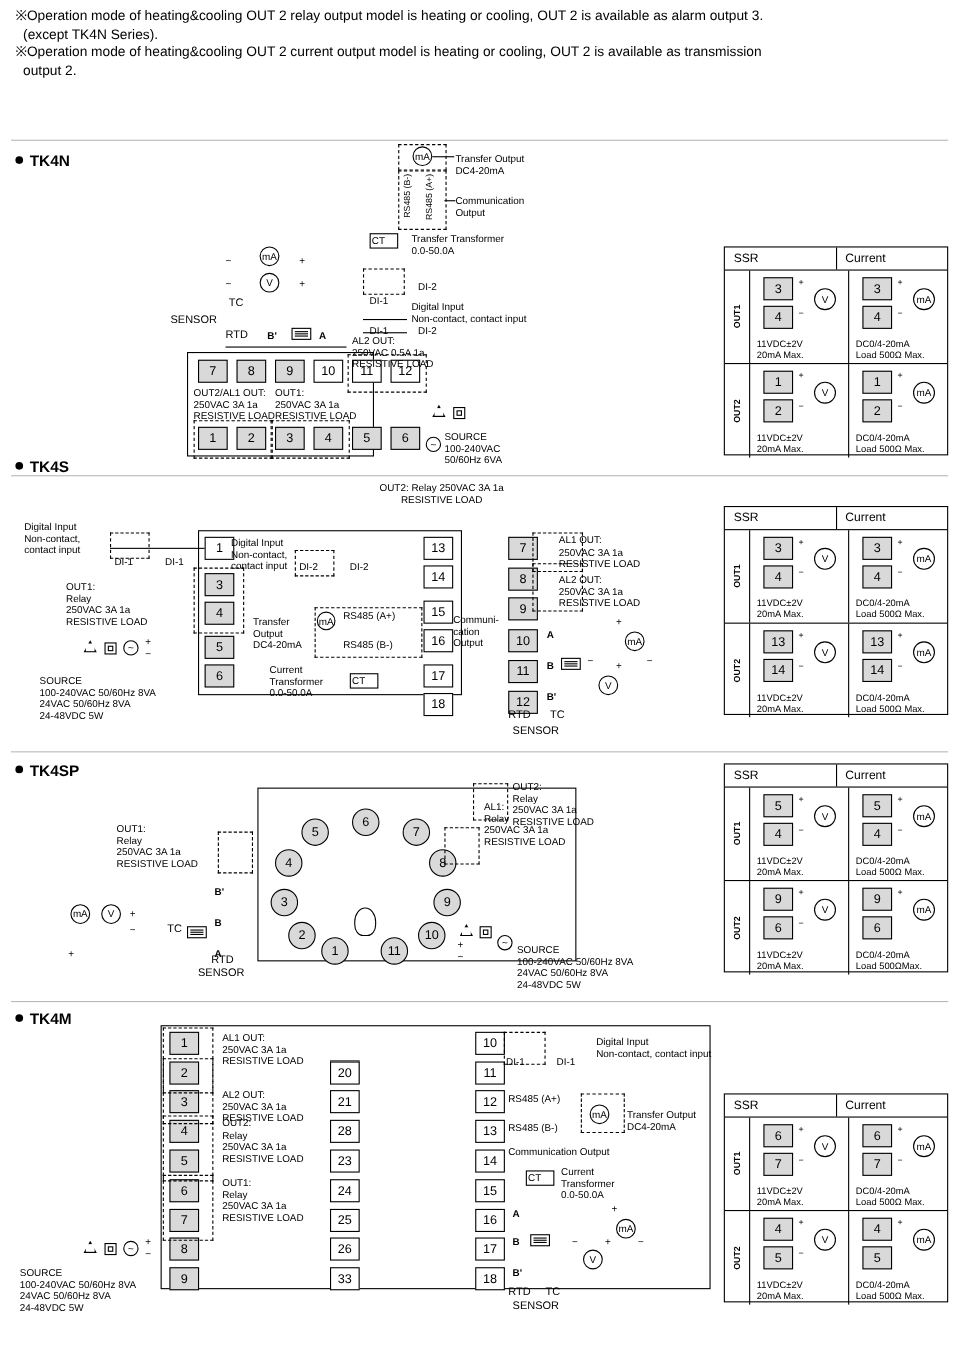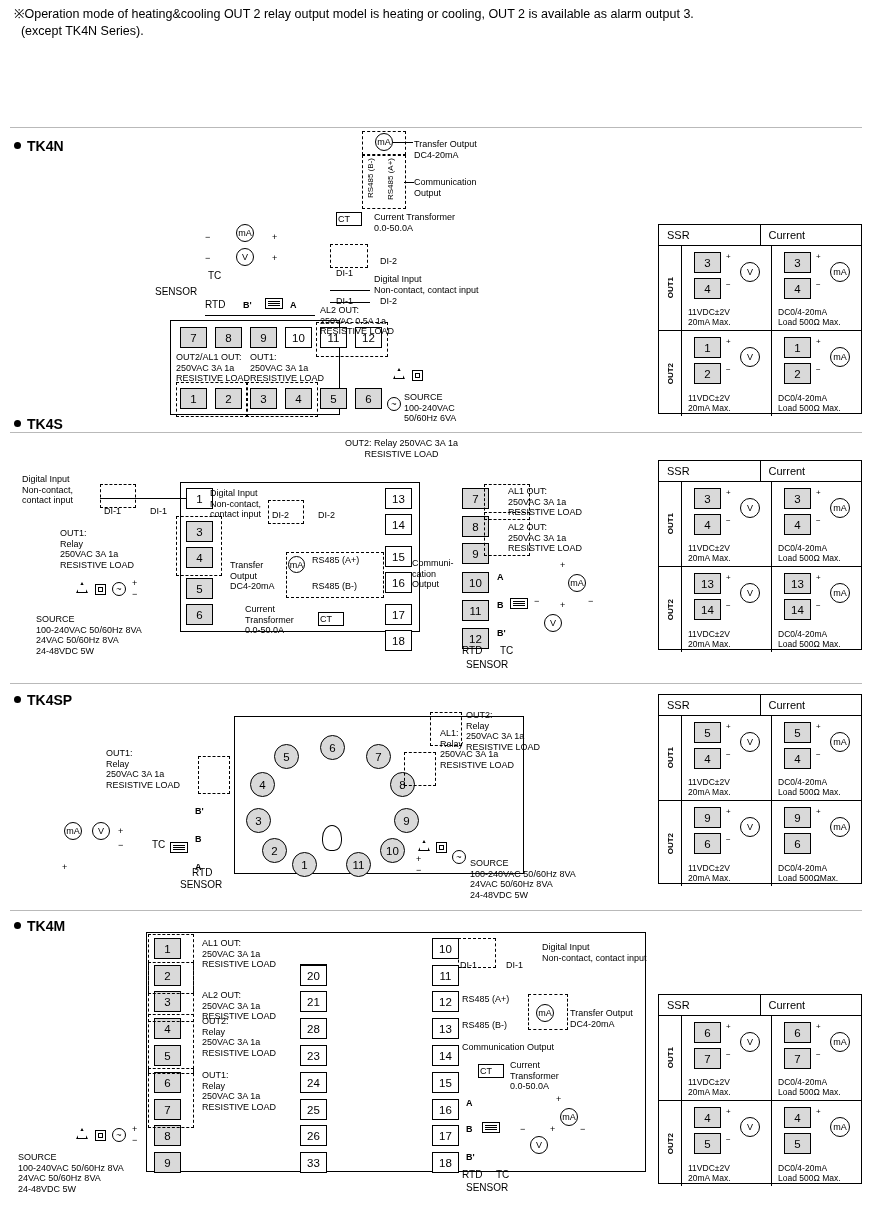--- a/index.html
+++ b/index.html
@@ -39,20 +39,22 @@
   .coil:before{content:"";position:absolute;left:2px;top:2px;width:12px;height:1px;background:#000;box-shadow:0 2px 0 #000,0 4px 0 #000;}
 </style>
 </head>
 <body>
 
 <div class="page">
 
   <div class="notes">
     <div>※Operation mode of heating&amp;cooling OUT 2 relay output model is heating or cooling, OUT 2 is available as alarm output 3.
   (except TK4N Series).</div>
+    <div>※Operation mode of heating&amp;cooling OUT 2 current output model is heating or cooling, OUT 2 is available as transmission
+  output 2.</div>
   </div>
 
   <div class="hr" style="top:127px"></div>
   <div class="hr" style="top:432px"></div>
   <div class="hr" style="top:683px"></div>
   <div class="hr" style="top:910px"></div>
 
   <div class="sect-title" style="left:14px;top:138px"><span class="dot"></span><span>TK4N</span></div>
 
   <div class="dash" style="left:362px;top:131px;width:42px;height:22px"></div>
@@ -65,21 +67,21 @@
 
   <div class="dash" style="left:362px;top:155px;width:42px;height:52px"></div>
   <div class="vtext" style="position:absolute;left:366px;top:158px">RS485 (B-)</div>
   <div class="vtext" style="position:absolute;left:386px;top:158px">RS485 (A+)</div>
   <div class="lbl" style="left:414px;top:177px">Communication
 Output</div>
   <div class="ln h" style="left:404px;top:182px;width:10px"></div>
 
   <div class="box" style="left:336px;top:212px;width:26px;height:14px"></div>
   <div class="lbl" style="left:338px;top:214px;font-size:9px">CT</div>
-  <div class="lbl" style="left:374px;top:212px">Current Transformer
+  <div class="lbl" style="left:374px;top:212px">Transfer Transformer
 0.0-50.0A</div>
 
   <div class="dash" style="left:330px;top:244px;width:36px;height:22px"></div>
   <div class="lbl" style="left:336px;top:268px">DI-1</div>
   <div class="lbl" style="left:380px;top:256px">DI-2</div>
   <div class="lbl" style="left:336px;top:296px">DI-1</div>
   <div class="lbl" style="left:380px;top:296px">DI-2</div>
   <div class="lbl" style="left:374px;top:274px">Digital Input
 Non-contact, contact input</div>
   <div class="ln h" style="left:330px;top:290px;width:40px"></div>

